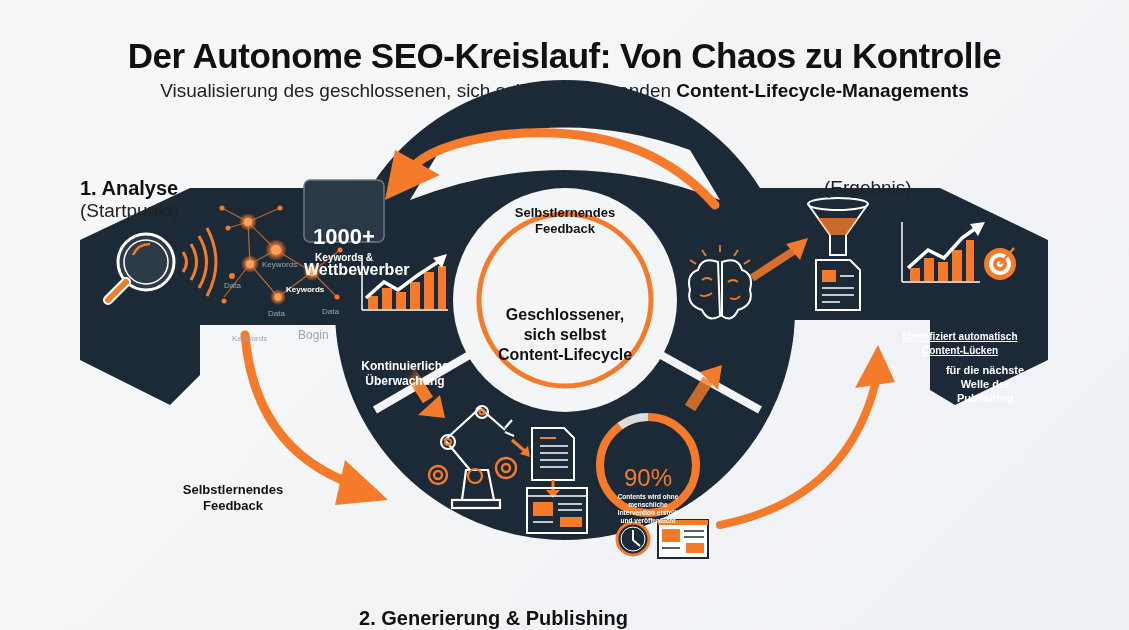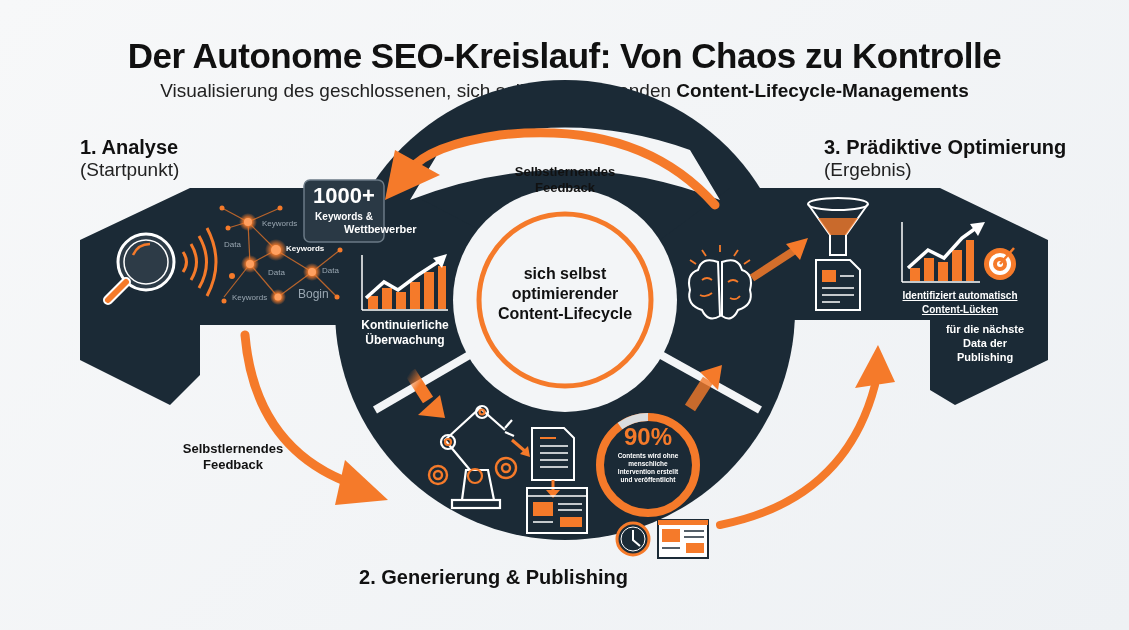--- a/index.html
+++ b/index.html
@@ -1,21 +1,21 @@
 <!DOCTYPE html>
 <html><head>
 <meta charset="utf-8">
 <style>
   html,body{margin:0;padding:0;}
   body{width:1129px;height:630px;overflow:hidden;background:linear-gradient(135deg,#f7f8f9 0%,#eef1f4 100%);font-family:"Liberation Sans",sans-serif;position:relative;color:#111;}
   .title{position:absolute;left:0;right:0;top:36px;text-align:center;font-size:35px;font-weight:bold;letter-spacing:-0.5px;color:#111;}
   .subtitle{position:absolute;left:0;right:0;top:80px;text-align:center;font-size:19px;color:#222;}
   .subtitle b{font-weight:bold;color:#111;}
   svg.main{position:absolute;left:0;top:0;}
-  .lbl{position:absolute;font-family:"Liberation Sans",sans-serif;}
+  .lbl{position:absolute;font-family:"Liberation Sans",sans-serif;margin-top:41px;}
   .stage-title{font-size:20px;font-weight:bold;color:#111;}
   .stage-sub{font-size:19px;color:#222;}
   .wt{color:#fff;font-weight:bold;text-align:center;}
   .fb{font-size:13px;font-weight:bold;text-align:center;color:#111;line-height:16px;}
 </style>
 </head>
 <body>
 
 <div class="title">Der Autonome SEO-Kreislauf: Von Chaos zu Kontrolle</div>
 <div class="subtitle"><span>Visualisierung des geschlossenen, sich selbst optimierenden </span><b>Content-Lifecycle-Managements</b></div>
@@ -246,69 +246,68 @@
     <rect x="686" y="543" width="18" height="10" fill="#f57a2a"></rect>
     <line x1="662" y1="548" x2="680" y2="548" stroke="#1b2a36" stroke-width="1.5"></line>
   </g>
 </svg>
 
 <div class="lbl" style="left:80px;top:136px;">
   <div class="stage-title">1. Analyse</div>
   <div class="stage-sub">(Startpunkt)</div>
 </div>
 <div class="lbl" style="left:824px;top:136px;">
-  <div class="stage-title">3. Prädiktive Optimierung</div>
   <div class="stage-sub">(Ergebnis)</div>
 </div>
 <div class="lbl" style="left:0;width:987px;top:566px;text-align:center;">
   <div class="stage-title">2. Generierung &amp; Publishing</div>
 </div>
 
 <div class="lbl wt" style="left:304px;top:184px;width:80px;">
   <div style="font-size:22px;line-height:24px;">1000+</div>
   <div style="font-size:10px;line-height:12px;margin-top:3px;">Keywords &amp;</div>
-  <div style="font-size:11px;line-height:12px;padding-left:40px;">Wettbewerber</div>
+  <div style="font-size:16px;line-height:12px;">Wettbewerber</div>
 </div>
 
 <div class="lbl" style="left:262px;top:219px;font-size:8px;color:#9aa7b2;">Keywords</div>
 <div class="lbl" style="left:224px;top:240px;font-size:8px;color:#9aa7b2;">Data</div>
 <div class="lbl" style="left:286px;top:244px;font-size:8px;color:#fff;font-weight:bold;">Keywords</div>
 <div class="lbl" style="left:268px;top:268px;font-size:8px;color:#9aa7b2;">Data</div>
 <div class="lbl" style="left:322px;top:266px;font-size:8px;color:#9aa7b2;">Data</div>
 <div class="lbl" style="left:298px;top:287px;font-size:12px;color:#9aa7b2;">Bogin</div>
 <div class="lbl" style="left:232px;top:293px;font-size:8px;color:#9aa7b2;">Keywords</div>
 
 <div class="lbl wt" style="left:350px;top:318px;width:110px;font-size:12px;line-height:15px;">
   <div>Kontinuierliche</div>
   <div>Überwachung</div>
 </div>
 
 <div class="lbl" style="left:475px;top:264px;width:180px;text-align:center;font-size:16px;font-weight:bold;line-height:20px;color:#111;">
+  <div>Geschlossener,</div>
   <div>sich selbst</div>
-  <div>optimierender</div>
   <div>Content-Lifecycle</div>
 </div>
 
 <div class="lbl" style="left:603px;top:424px;width:90px;text-align:center;">
-  <div style="font-size:24px;font-weight:bold;color:#f57a2a;line-height:26px;">90%</div>
+  <div style="font-size:24px;font-weight:normal;color:#f57a2a;line-height:26px;">90%</div>
   <div style="font-size:6.5px;color:#fff;font-weight:bold;line-height:8px;margin-top:2px;">
     <div>Contents wird ohne</div>
     <div>menschliche</div>
     <div>Intervention erstellt</div>
     <div>und veröffentlicht</div>
   </div>
 </div>
 
 <div class="lbl wt" style="left:880px;top:289px;width:160px;font-size:10px;line-height:14px;text-decoration:underline;">
   <div>Identifiziert automatisch</div>
   <div>Content-Lücken</div>
 </div>
 <div class="lbl wt" style="left:935px;top:322px;width:100px;font-size:11px;line-height:14px;">
   <div>für die nächste</div>
-  <div>Data der</div>
+  <div>Welle der</div>
   <div>Publishing</div>
 </div>
 
 <div class="lbl fb" style="left:500px;top:164px;width:130px;">
   <div>Selbstlernendes</div>
   <div>Feedback</div>
 </div>
 <div class="lbl fb" style="left:168px;top:441px;width:130px;">
   <div>Selbstlernendes</div>
   <div>Feedback</div>

